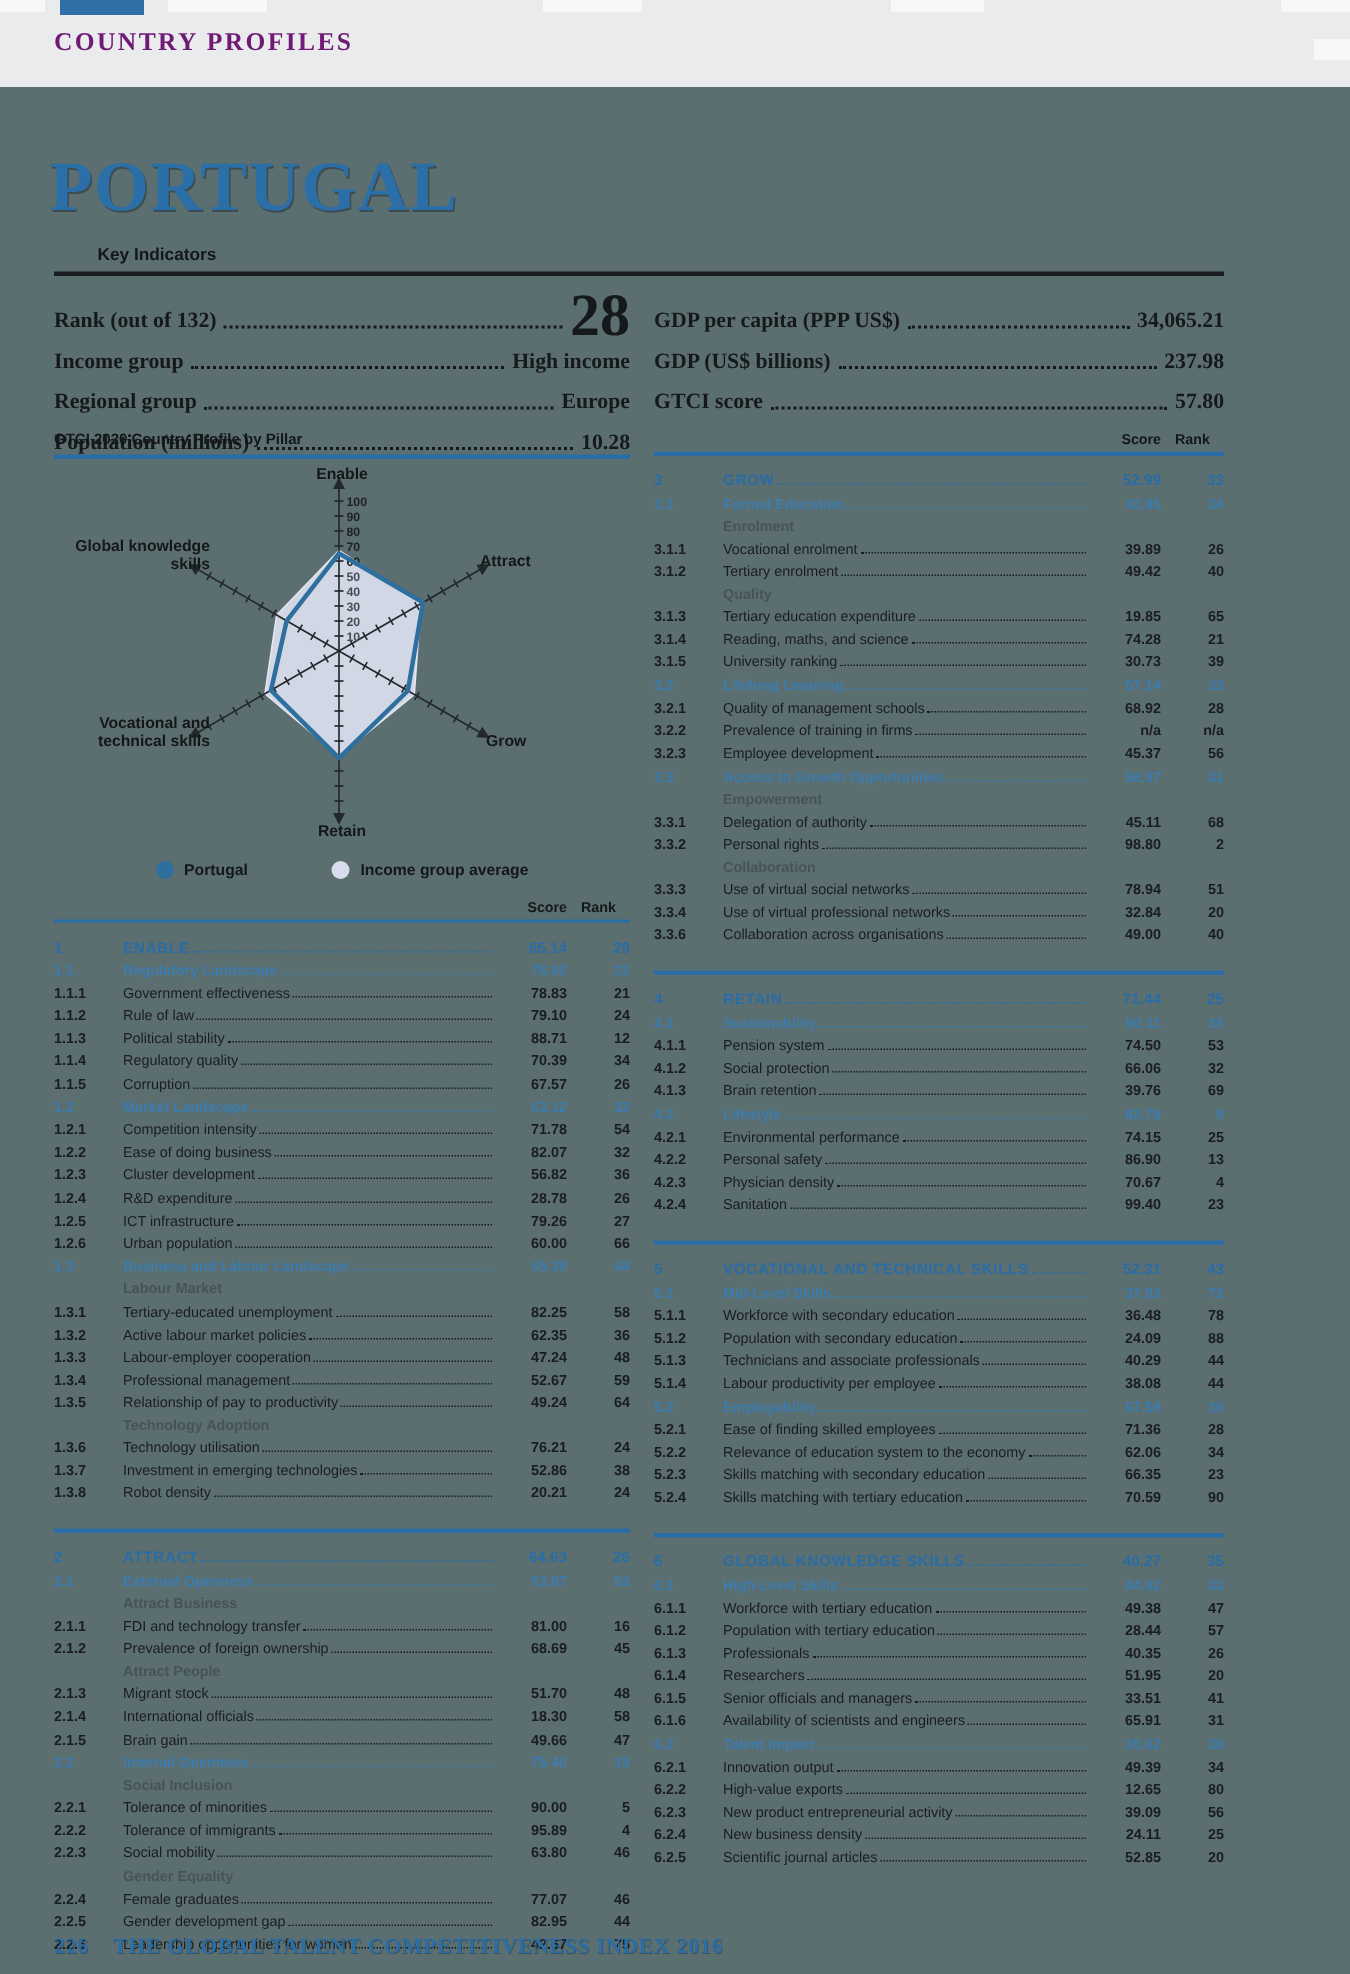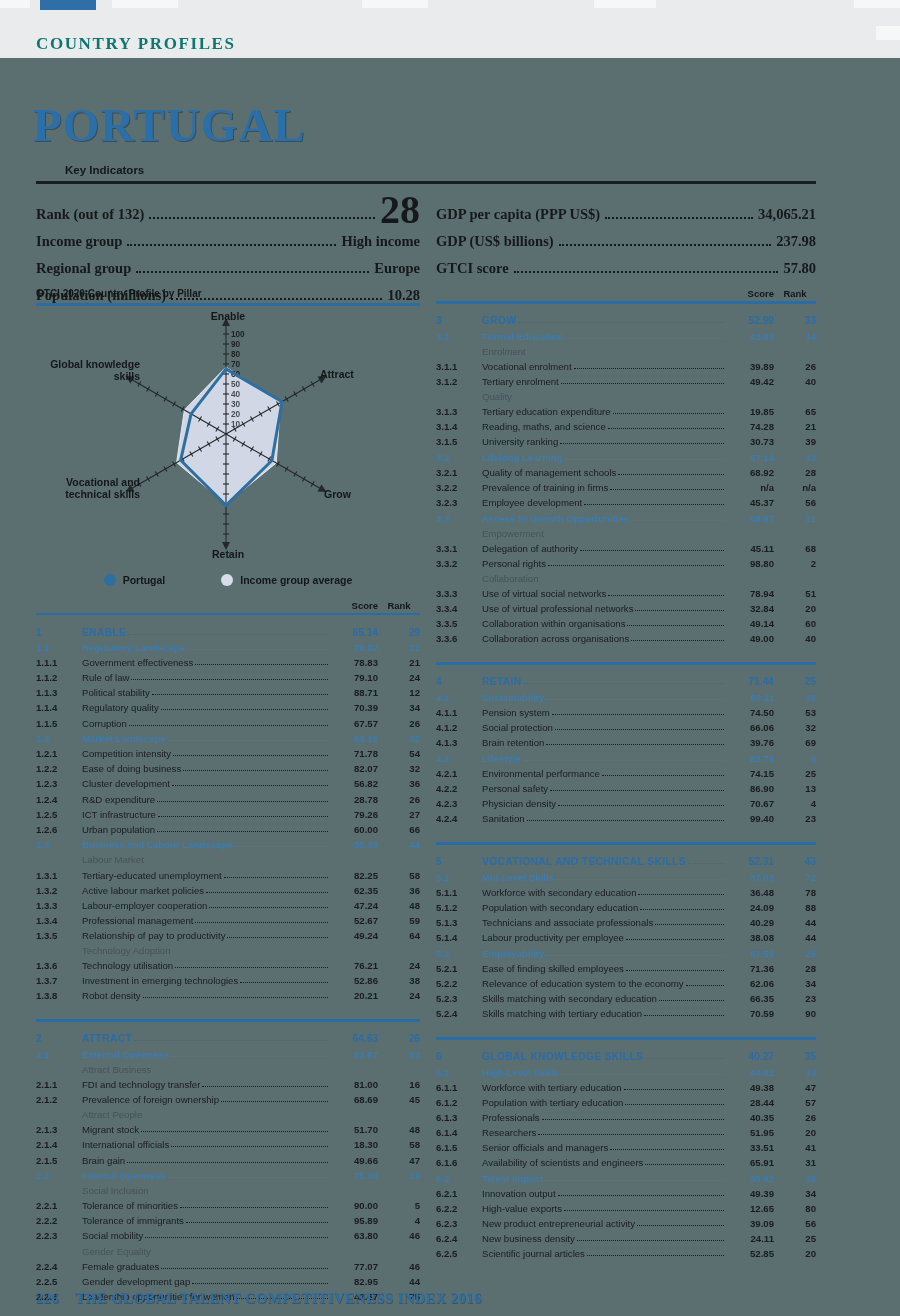--- a/index.html
+++ b/index.html
@@ -1,20 +1,20 @@
 <!DOCTYPE html>
 <html><head>
 <meta charset="utf-8">
 <style>
   html,body{margin:0;padding:0;}
   body{width:900px;height:1316px;position:relative;background:#5b6e70;font-family:"Liberation Sans",sans-serif;overflow:hidden;}
   .band{position:absolute;left:0;top:0;width:900px;height:58px;background:#e9ebec;}
   .tab-blue{position:absolute;left:40px;top:0;width:56px;height:10px;background:#2e6fa7;}
   .tab-r{position:absolute;background:#f6f7f7;}
-  .kicker{position:absolute;left:36px;top:34px;color:#0f766e;font-family:"Liberation Serif",serif;font-weight:bold;font-size:17px;letter-spacing:1.6px;}
+  .kicker{position:absolute;left:36px;top:18px;color:#701a75;font-family:"Liberation Serif",serif;font-weight:bold;font-size:17px;letter-spacing:1.6px;}
   .page-title{position:absolute;left:33px;top:98px;margin:0;color:#2b6fa8;font-family:"Liberation Serif",serif;font-weight:bold;font-size:47px;letter-spacing:1px;text-shadow:1px 1px 0 rgba(25,35,45,.45);}
   .ki-label{position:absolute;left:36px;top:164px;font-size:11.5px;font-weight:bold;color:#14171a;padding-left:29px;}
   .ki-rule{position:absolute;left:36px;top:181px;width:780px;height:3px;background:#1a1d20;}
   .ki-grid{position:absolute;left:36px;top:196px;width:780px;display:grid;grid-template-columns:384px 380px;column-gap:16px;}
   .ki-row{display:flex;align-items:flex-end;height:27px;font-family:"Liberation Serif",serif;font-weight:bold;font-size:14.5px;color:#16191c;}
   .ki-val{white-space:nowrap;}
   .ki-val.big{font-size:40px;line-height:26px;}
   .lead{flex:1;border-bottom:2px dotted #16191c;margin:0 5px 4px;min-width:10px;}
   .cols{position:absolute;left:36px;top:288px;width:780px;display:grid;grid-template-columns:384px 380px;column-gap:16px;}
   .chart-title{font-size:10px;font-weight:bold;color:#14171a;}
@@ -40,21 +40,21 @@
   .section:not(:first-child) .blue-rule{margin-top:18px;}
   .row{display:flex;align-items:flex-end;height:15.1px;font-size:9.6px;color:#1a1d20;}
   .row .num{width:46px;flex:none;font-weight:bold;}
   .row .lbl{flex:none;max-width:235px;white-space:nowrap;}
   .row .dots{flex:1;border-bottom:1.5px dotted currentColor;margin:0 2px 3px;min-width:8px;}
   .row .score{width:48px;flex:none;text-align:right;font-weight:bold;}
   .row .rank{width:42px;flex:none;text-align:right;font-weight:bold;}
   .row-pillar{color:#2a6da6;font-weight:bold;height:16.5px;font-size:10.2px;}
   .row-pillar .lbl{letter-spacing:.4px;}
   .row-subpillar{color:#3c7cae;font-weight:bold;height:15.6px;}
-  .row-group{color:#46535b;font-weight:normal;}
+  .row-group{color:#46535b;font-weight:bold;}
   .footer{position:absolute;left:36px;top:1290px;color:#2b6fa8;font-family:"Liberation Serif",serif;font-weight:bold;font-size:14.5px;letter-spacing:.5px;text-shadow:.5px .5px 0 rgba(25,35,45,.4);}
   .footer .pagenum{margin-right:16px;}
 </style>
 </head>
 <body>
 
 <div class="band">
   <div class="tab-r" style="left:0;top:0;width:30px;height:8px;"></div>
   <div class="tab-blue"></div>
   <div class="tab-r" style="left:112px;top:0;width:66px;height:8px;"></div>
@@ -648,27 +648,20 @@
             <span class="rank">51</span>
           </div>
           <div class="row row-indicator">
             <span class="num">3.3.4</span>
             <span class="lbl">Use of virtual professional networks</span>
             <span class="dots"></span>
             <span class="score">32.84</span>
             <span class="rank">20</span>
           </div>
           <div class="row row-indicator">
-            <span class="num">3.3.5</span>
-            <span class="lbl">Collaboration within organisations</span>
-            <span class="dots"></span>
-            <span class="score">49.14</span>
-            <span class="rank">60</span>
-          </div>
-          <div class="row row-indicator">
             <span class="num">3.3.6</span>
             <span class="lbl">Collaboration across organisations</span>
             <span class="dots"></span>
             <span class="score">49.00</span>
             <span class="rank">40</span>
           </div>
         </div>
         <div class="section">
           <div class="blue-rule"></div>
           <div class="row row-pillar">

